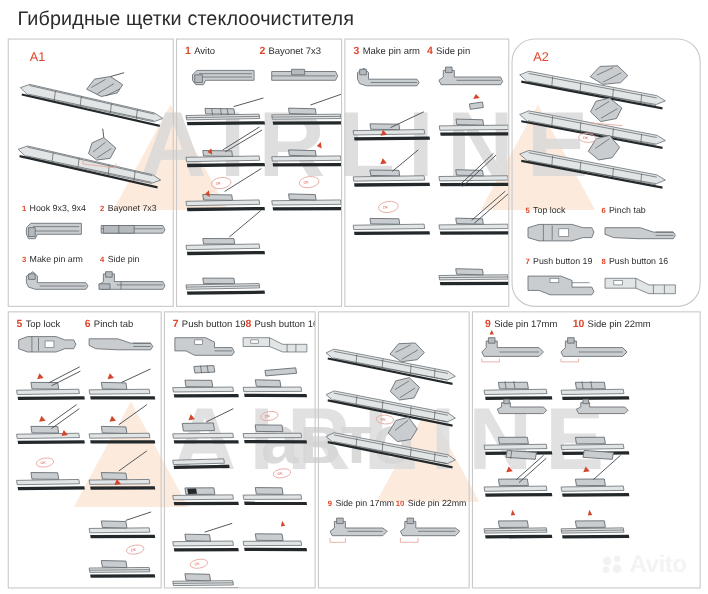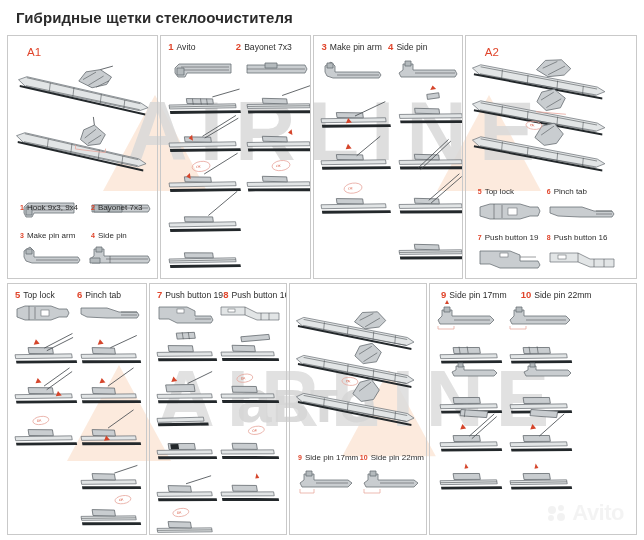--- a/index.html
+++ b/index.html
@@ -18,22 +18,22 @@
 
   
   .title-bar {
     position: absolute;
     left: 0; top: 0;
     width: 644px; height: 34px;
     display: flex; align-items: center;
     padding-left: 16px;
   }
   .title-text {
-    font-size: 15px;
-    font-weight: 700;
+    font-size: 18px;
+    font-weight: 400;
     color: #2b2b2b;
     letter-spacing: 0.1px;
     white-space: nowrap;
   }
 
   
   .sheet {
     position: absolute;
     left: 7px; top: 35px;
     width: 630px; height: 500px;
@@ -240,21 +240,21 @@
               <g transform="translate(62,0)">
                 <path class="mt" d="M4 18 L6 8 L16 2 L28 10 L24 20 L12 23 Z"></path>
                 <path class="lnT" d="M8 16 L18 6 M12 21 L24 11"></path>
                 <path class="ln" d="M16 2 L14 -6"></path>
                 <path class="cal" d="M0 24 L0 28 L30 28 L30 24"></path>
               </g>
             </g>
           </svg>
         </div>
 
-        <div class="inline-labels" style="left:12px; top:168px; width:142px;">
+        <div class="inline-labels" style="left:12px; top:150px; width:142px;">
           <div class="col">
             <div class="lbl sm">
               <span class="num">1</span>
               <span class="txt">Hook 9x3, 9x4</span>
             </div>
           </div>
           <div class="col">
             <div class="lbl sm">
               <span class="num">2</span>
               <span class="txt">Bayonet 7x3</span>
@@ -499,21 +499,21 @@
                 <path class="mt3" d="M0 10 L62 18 L62 22 L0 14 Z"></path>
                 <path class="lnT" d="M0 12 L62 20"></path>
                 <path class="blk" d="M0 16 L66 25 L66 28 L0 19 Z"></path>
                 <path class="mt" d="M16 6 L40 10 L40 15 L16 11 Z"></path>
               </g>
             </g>
           </svg>
         </div>
       </div>
 
-      <div class="panel" style="width:180px;">
+      <div class="panel" style="width:180px;border-radius:21px;">
         <div class="panel-head">
           <div class="big-code">A2</div>
         </div>
 
         <div class="art" style="left:4px; top:24px;">
           <svg width="148" height="122" viewBox="0 0 148 122">
             <g transform="translate(2,2) rotate(5 68 14)">
               <path class="mt3" d="M0 12 L8 8 L126 20 L134 24 L126 28 L8 18 Z"></path>
               <path class="lnT" d="M8 10 L126 22 M8 17 L126 29"></path>
               <path class="lnT" d="M30 11 L30 20 M56 14 L56 23 M86 17 L86 26 M112 20 L112 29"></path>

